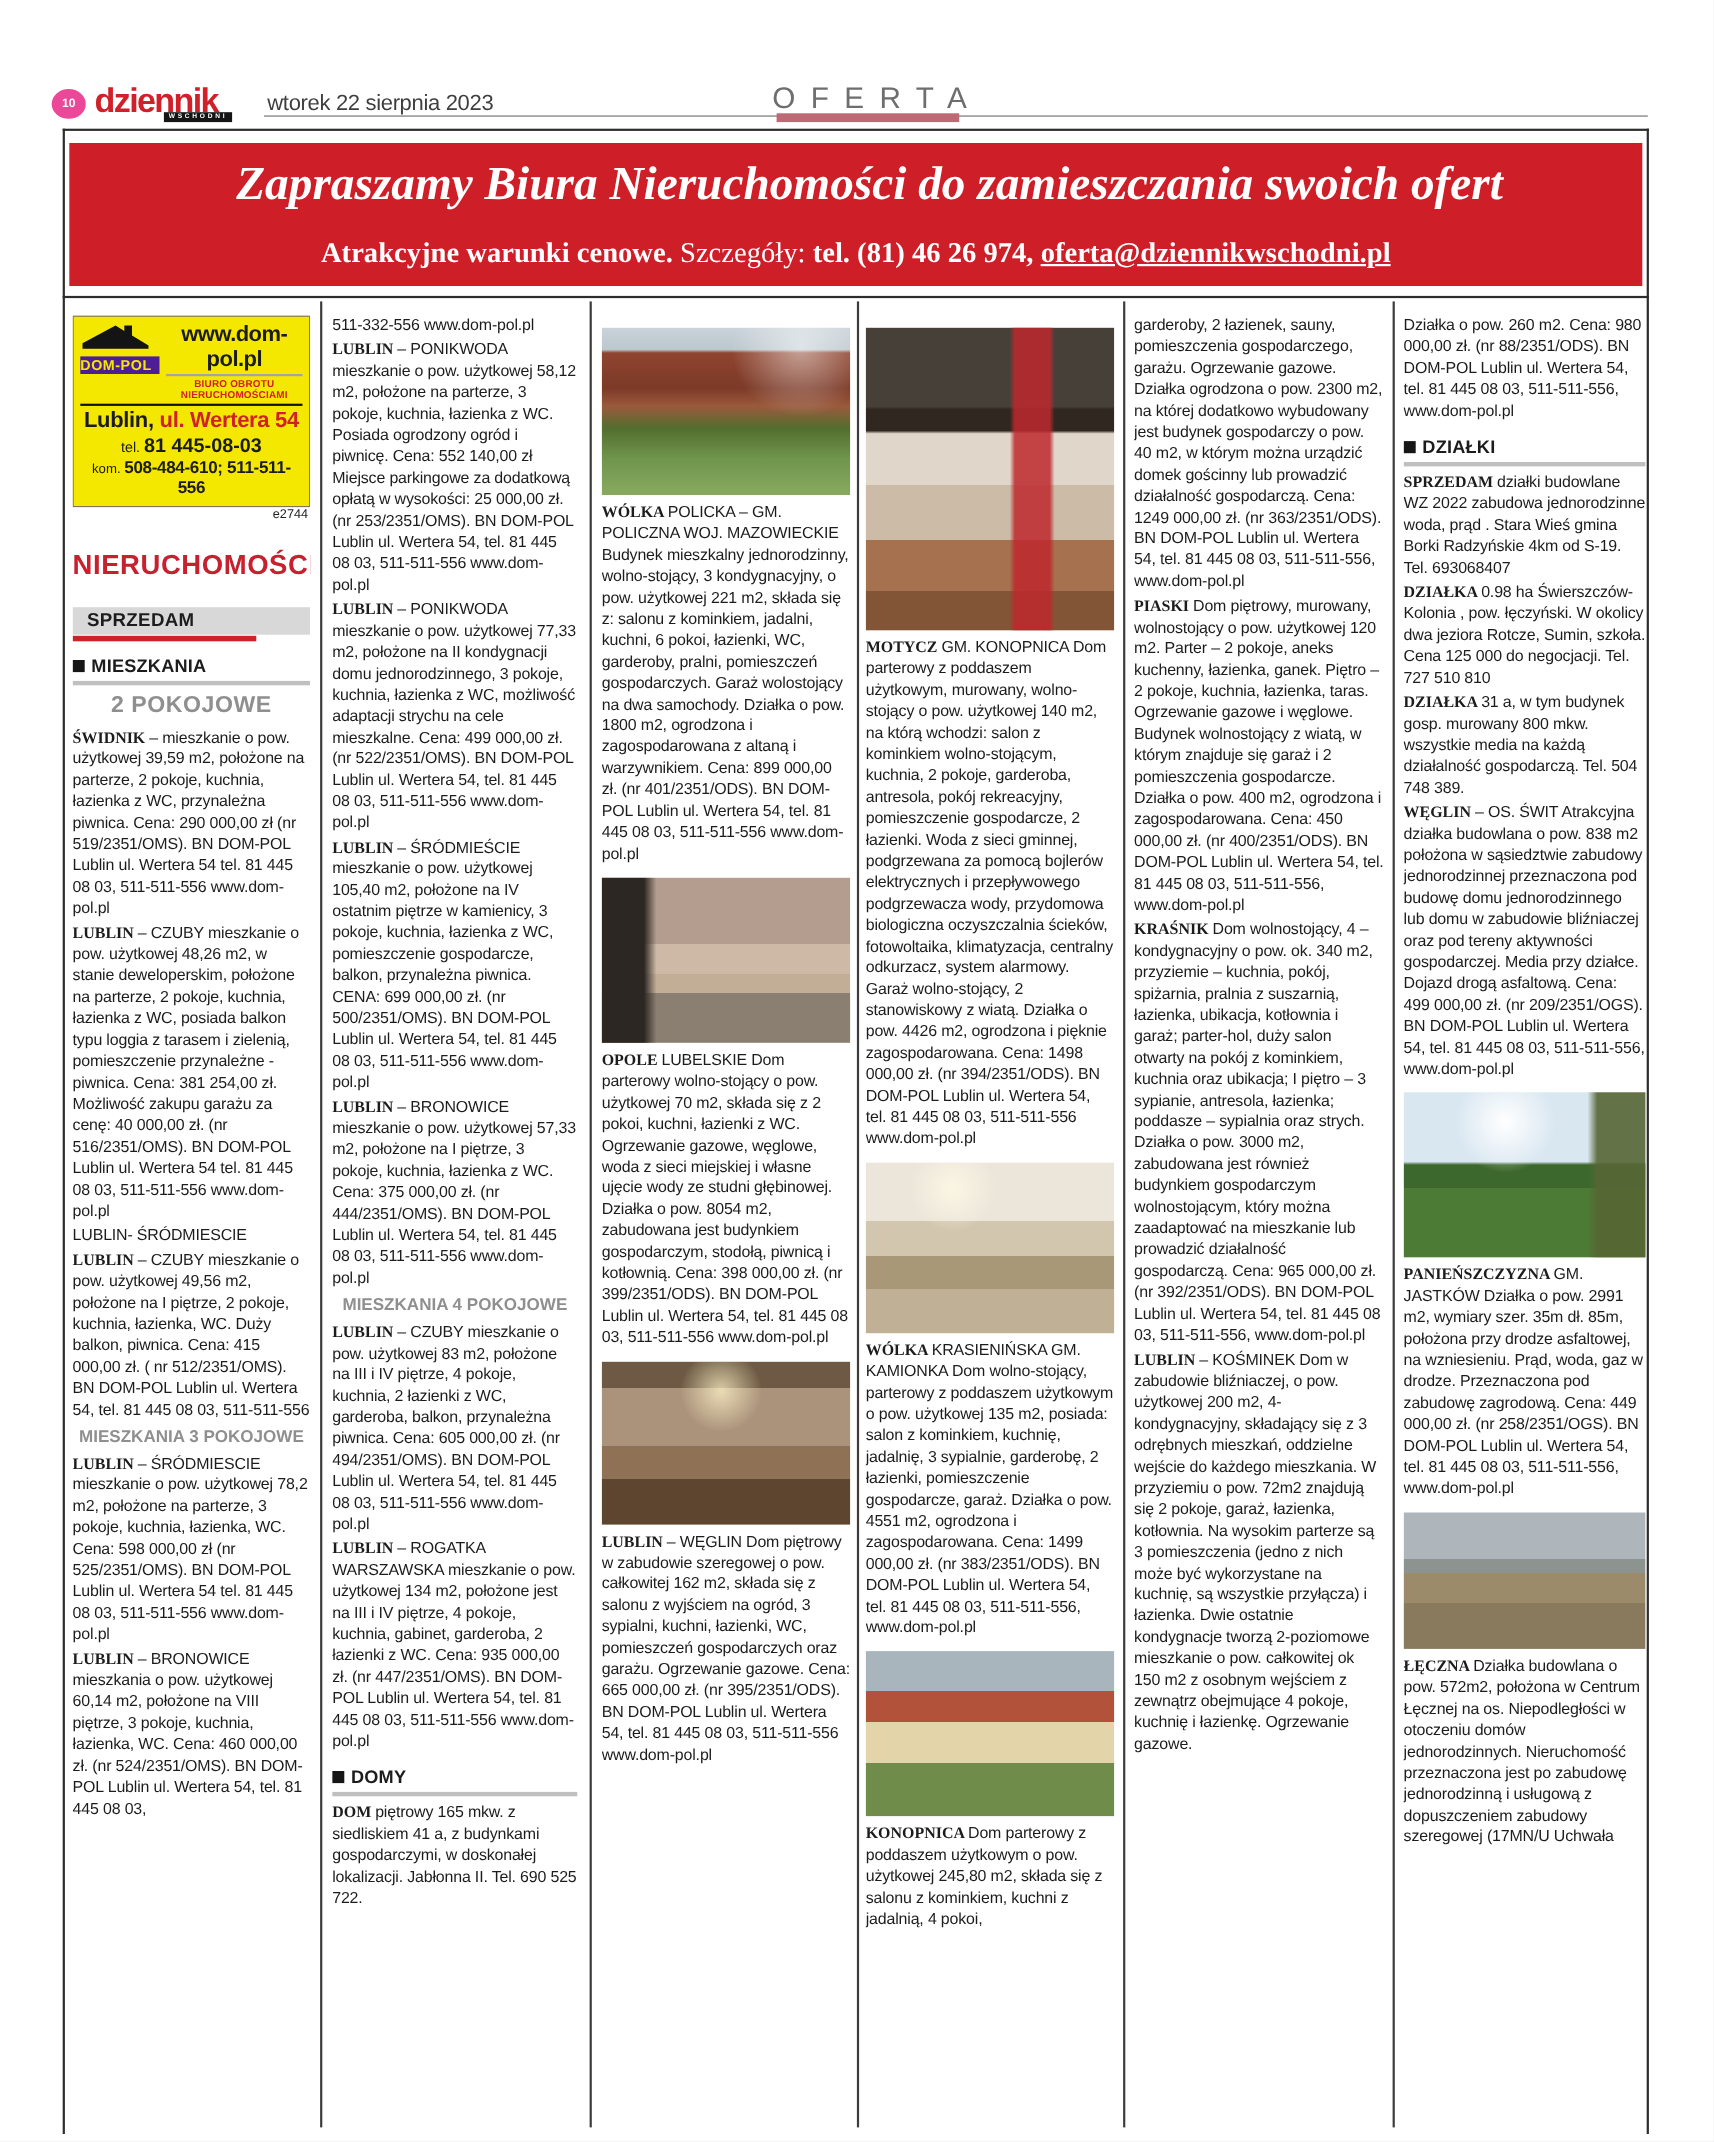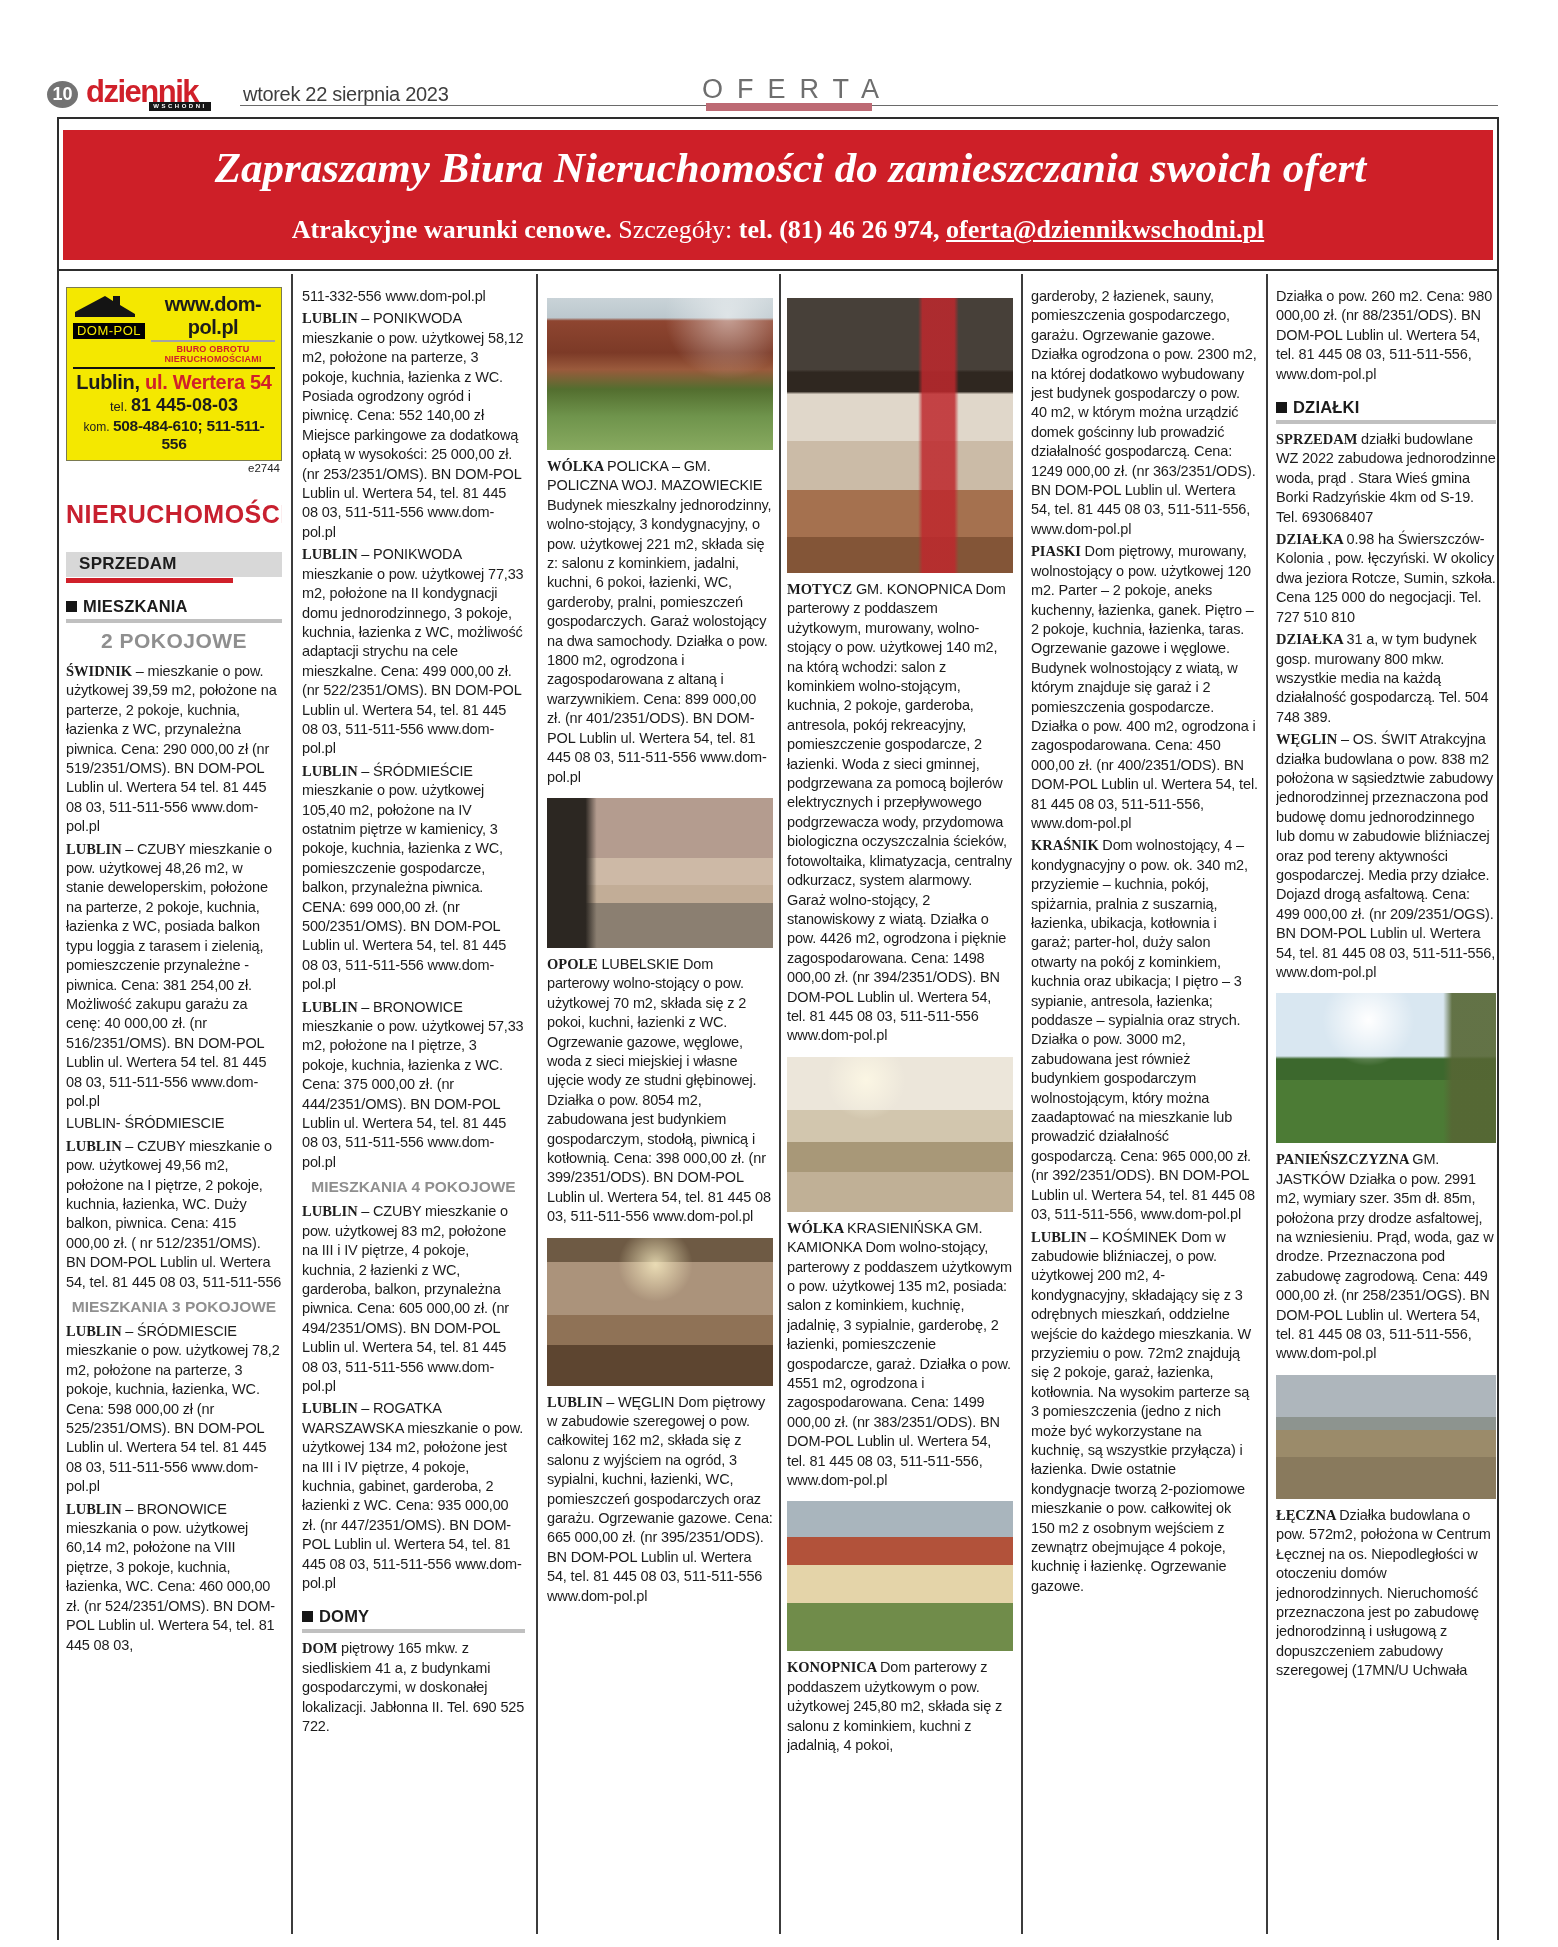--- a/index.html
+++ b/index.html
@@ -1,22 +1,22 @@
 <!DOCTYPE html>
 <html><head>
 <meta charset="utf-8">
 <style>
   html,body { margin:0; padding:0; background:#e8e8e8; }
   .page { position:relative; width:1558px; height:1947px; background:#ffffff;
           font-family:"Liberation Sans", sans-serif; overflow:hidden; margin:0 auto; }
 
   
   .pagenum { position:absolute; left:47px; top:81px; width:31px; height:27px;
-             background:#737373; border-radius:50%; color:#fff; font-weight:bold;
-             font-size:18px; line-height:27px; text-align:center; }
+             background:#ec4899; border-radius:50%; color:#fff; font-weight:bold;
+             font-size:11px; line-height:27px; text-align:center; }
   .logo { position:absolute; left:86px; top:74px; color:#d0202a; font-weight:bold;
           font-size:31px; letter-spacing:-1.5px; font-family:"Liberation Sans",sans-serif; }
   .logo-sub { position:absolute; left:149px; top:102px; width:62px; height:9px;
               background:#151515; color:#fff; font-size:6px; letter-spacing:2.5px;
               text-align:center; line-height:9px; font-weight:bold; }
   .date { position:absolute; left:243px; top:83px; font-size:20px; color:#3e3e3e;
           letter-spacing:-0.3px; }
   .head-rule { position:absolute; left:240px; top:105px; width:1258px; height:1px; background:#6a6a6a; }
   .oferta { position:absolute; left:702px; top:74px; font-size:27px; color:#6e6e6e;
             letter-spacing:14px; }
@@ -88,22 +88,22 @@
       radial-gradient(circle at 42% 18%, #ffffff, rgba(255,255,255,0) 26%),
       linear-gradient(90deg, rgba(70,90,40,0) 0 76%, rgba(86,102,52,.9) 80% 100%),
       linear-gradient(180deg,#d9e7f1 0 42%,#3c682d 44% 58%,#4c7b35 58% 100%); }
   .p-plot-winter { background:
       linear-gradient(180deg,#aeb6bc 0 34%,#8d948f 34% 44%,#9b8b6a 44% 66%,#897a5d 66% 100%); }
 
   
   .dompol { border:1px solid #7a7a50; background:#f4e800; padding:5px 6px 7px 6px; }
   .dp-row { display:flex; align-items:flex-start; }
   .dp-left { width:72px; margin-right:6px; }
-  .dp-brand { background:#000000; color:#f4e800; font-weight:normal; font-size:13px;
-              text-align:center; padding:0 0 1px 0; letter-spacing:0.5px; }
+  .dp-brand { background:#4c1d95; color:#f4e800; font-weight:bold; font-size:13px;
+              padding:0 0 1px 0; letter-spacing:0.5px; }
   .dp-right { flex:1; text-align:center; }
   .dp-www { font-weight:bold; font-size:20px; letter-spacing:-0.5px;
             border-bottom:2px solid #a3a3a3; padding-bottom:1px; }
   .dp-tag { color:#d0202a; font-weight:bold; font-size:9px; letter-spacing:0.2px; margin-top:2px; }
   .dp-sep { border-top:2px solid #111; margin-top:3px; }
   .dp-city { text-align:center; font-weight:bold; font-size:20px; margin-top:2px; letter-spacing:-0.3px; }
   .dp-city .red { color:#d0202a; }
   .dp-tel { text-align:center; margin-top:1px; font-size:13px; }
   .dp-tel b { font-size:18px; }
   .dp-kom { text-align:center; margin-top:1px; font-size:12px; }

